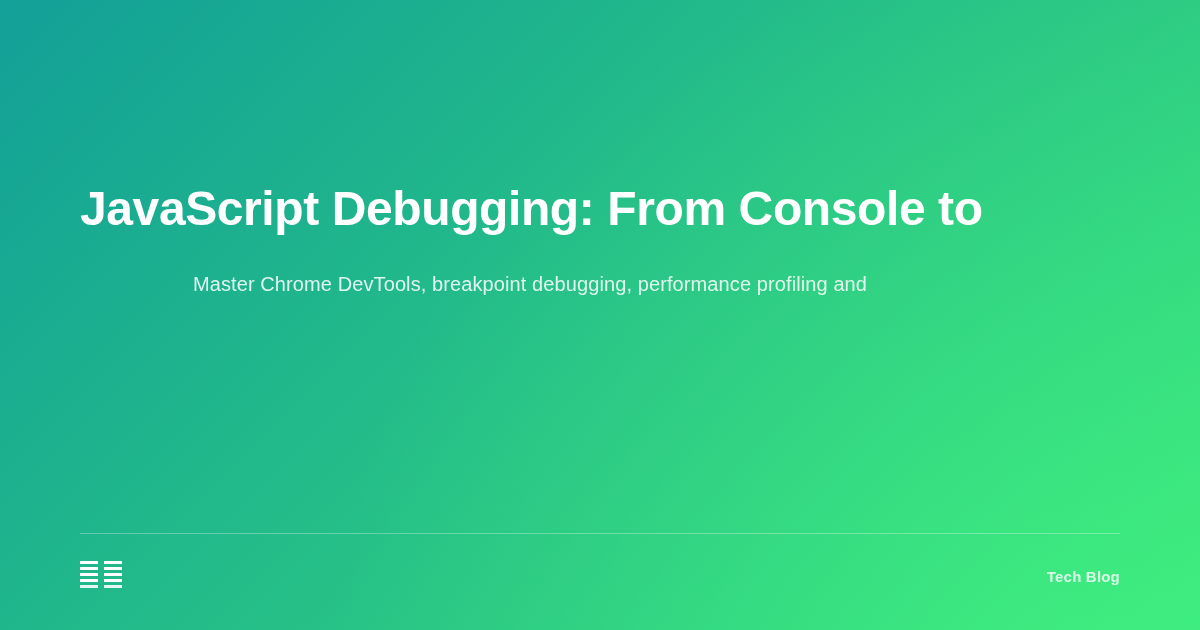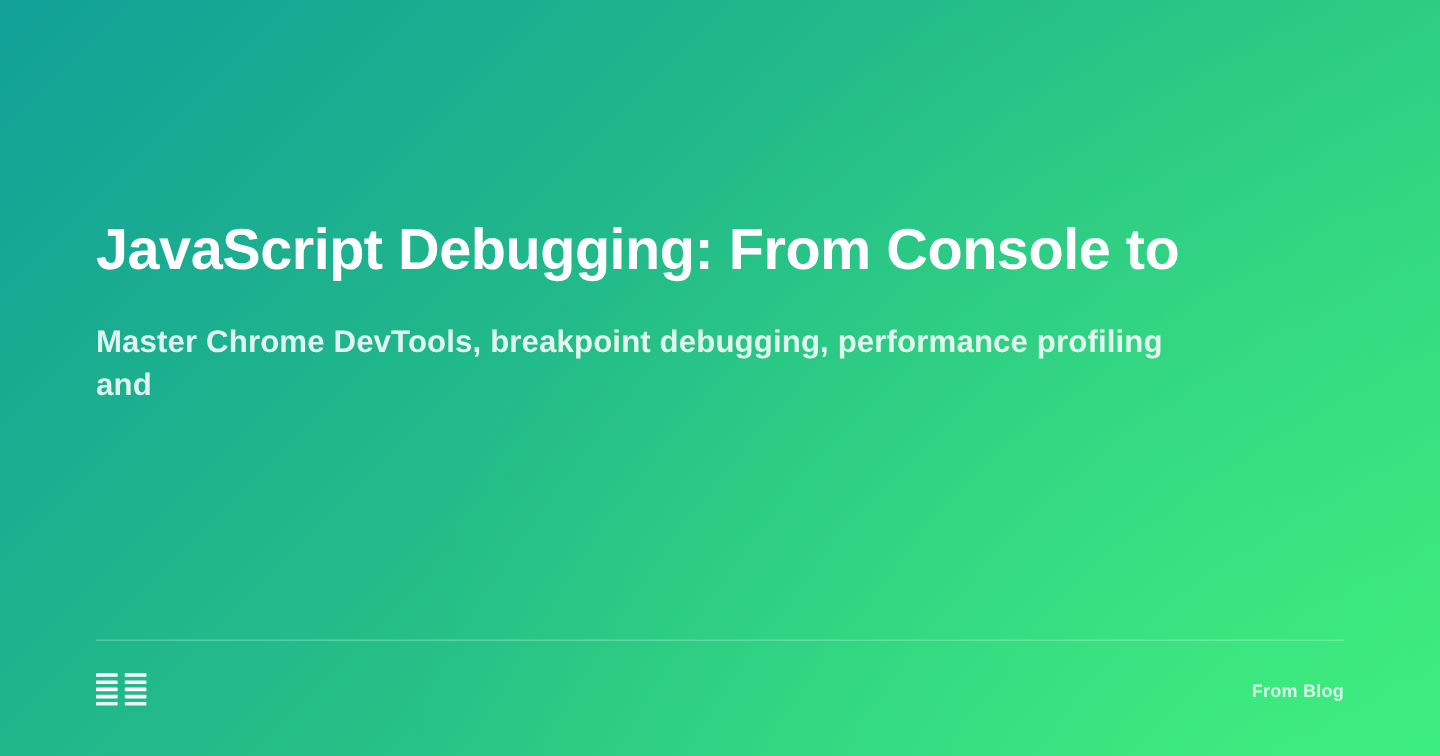--- a/index.html
+++ b/index.html
@@ -48,26 +48,27 @@
     margin: 0;
     font-size: 48px;
     line-height: 62px;
     font-weight: bold;
     letter-spacing: -0.4px;
     color: #ffffff;
     max-width: 940px;
   }
   .subtitle {
     margin: 26px 0 0 0;
-    font-size: 26px;
+    font-size: 20px;
     line-height: 36px;
-    font-weight: bold;
+    font-weight: normal;
     letter-spacing: 0.1px;
     color: rgba(255, 255, 255, 0.86);
     max-width: 900px;
+    text-align: center;
   }
   .footer {
     position: absolute;
     left: 80px;
     right: 80px;
     bottom: 38px;
   }
   .divider {
     height: 1px;
     width: 100%;
@@ -135,19 +136,19 @@
           </div>
           <div class="logo-col">
             <div class="logo-bar"></div>
             <div class="logo-bar"></div>
             <div class="logo-bar"></div>
             <div class="logo-bar"></div>
             <div class="logo-bar soft"></div>
           </div>
         </div>
 
-        <div class="brand">From Blog</div>
+        <div class="brand">Tech Blog</div>
 
       </div>
     </div>
 
   </div>
 </div>
 
 </body></html>

